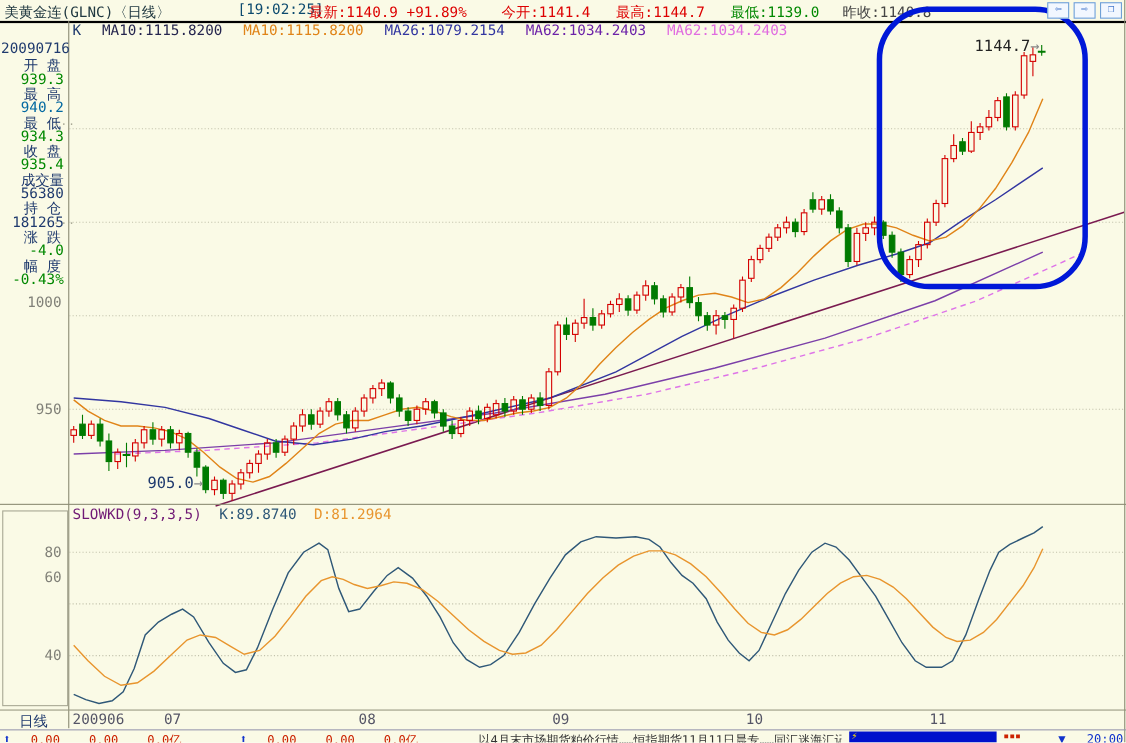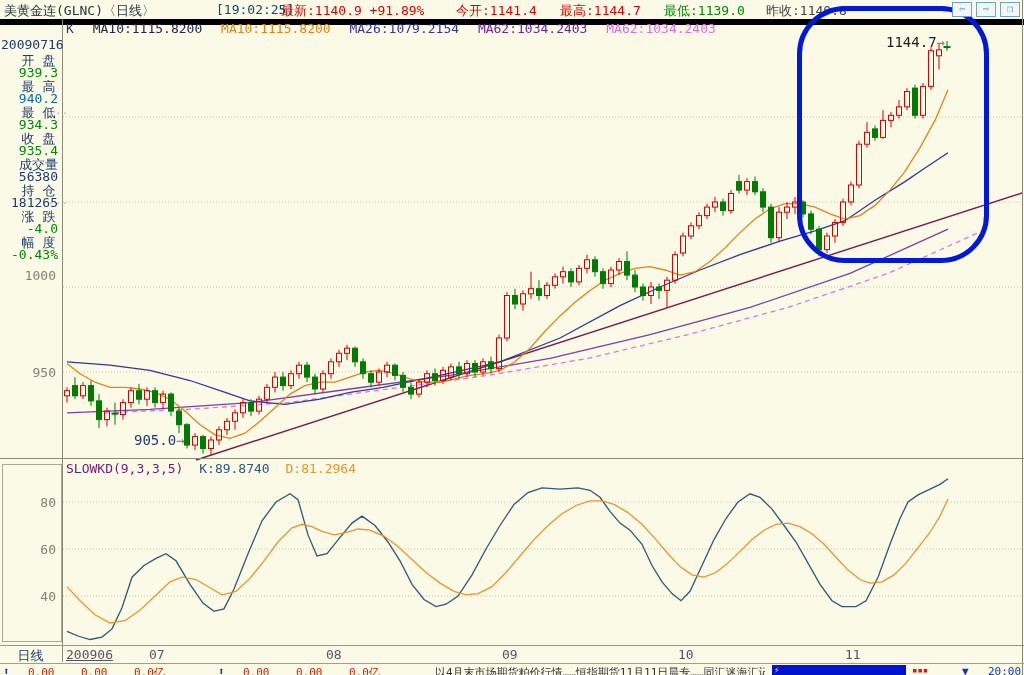--- a/index.html
+++ b/index.html
@@ -1,19 +1,19 @@
 <!DOCTYPE html>
 <html><head>
 <meta charset="utf-8">
 <style>
   html,body{margin:0;padding:0;}
   .app{position:relative;width:1024px;height:675px;background:#FAFAE6;overflow:hidden;
        font-family:"DejaVu Sans Mono","DejaVu Sans",monospace;font-size:13px;}
   
-  .titlebar{position:absolute;left:0;top:0;width:1024px;height:19px;border-bottom:6px solid #000000;}
+  .titlebar{position:absolute;left:0;top:0;width:1024px;height:19px;border-bottom:2px solid #000000;}
   .titlebar span{position:absolute;top:2px;white-space:nowrap;}
   .t-symbol{left:4px;color:#203840;}
   .t-clock{left:216px;color:#0c4a6e;}
   .t-last{left:281px;color:#DD0000;}
   .t-open{left:456px;color:#DD0000;}
   .t-high{left:560px;color:#DD0000;}
   .t-low{left:664px;color:#008800;}
   .t-prev{left:766px;color:#444444;}
   .winbtns{position:absolute;right:4px;top:2px;display:flex;gap:4px;z-index:30;}
   .winbtn{width:18px;height:13px;border:1px solid #6FA0D6;background:#F2F7FF;color:#4477CC;
@@ -53,21 +53,21 @@
   .ann{position:absolute;white-space:nowrap;z-index:12;}
   .ann-low{left:134px;top:432px;color:#1F3A6E;font-size:14px;}
   .ann-high{left:886px;top:34px;color:#222222;font-size:14px;}
   .ann .arrow{color:#888888;}
   .ellipse{position:absolute;left:797px;top:6px;width:192px;height:257px;box-sizing:border-box;
            border:5px solid #0018D8;border-radius:48px;z-index:15;background:transparent;}
   
   .dateaxis{position:absolute;left:0;top:646px;width:1024px;height:16px;color:#555566;}
   .da-period{position:absolute;left:0;top:1px;width:61px;text-align:center;color:#1F3A6E;}
   .da-tick{position:absolute;top:1px;}
-  .dt0{left:66px;text-decoration:underline;} .dt1{left:149px;} .dt2{left:326px;} .dt3{left:502px;} .dt4{left:678px;} .dt5{left:845px;}
+  .dt0{left:66px;} .dt1{left:149px;} .dt2{left:326px;} .dt3{left:502px;} .dt4{left:678px;} .dt5{left:845px;}
   
   .ticker{position:absolute;left:0;top:663px;width:1024px;height:12px;border-top:1px solid #9A9AB0;
           overflow:hidden;font-size:11px;}
   .ticker span{position:absolute;top:1px;white-space:pre;}
   .tk-up1{left:3px;color:#1133CC;}
   .tk-v1{left:28px;color:#CC2200;}
   .tk-up2{left:218px;color:#1133CC;}
   .tk-v2{left:243px;color:#CC2200;}
   .tk-news{left:435px;width:330px;overflow:hidden;color:#333333;}
   .tk-bar{left:772px;width:132px;height:10px;background:#0012CC;color:#FFE000;font-size:9px;line-height:10px;padding-left:2px;}
@@ -493,21 +493,21 @@
     <div class="sb-value g">-0.43%</div>
   </div>
   <div class="splitter" style="top:108px;">···</div>
   <div class="splitter" style="top:198px;">···</div>
 
   <div class="plabel" style="top:268px;">1000</div>
   <div class="plabel" style="top:365px;">950</div>
 
   <div class="kdbox"></div>
   <div class="plabel" style="top:495px;">80</div>
-  <div class="plabel" style="top:542px;">60</div>
+  <div class="plabel" style="top:518px;">60</div>
   <div class="plabel" style="top:589px;">40</div>
 
   <div class="kd-header">
     <span class="kd-name">SLOWKD(9,3,3,5)</span>
     <span class="kd-k">K:89.8740</span>
     <span class="kd-d">D:81.2964</span>
   </div>
 
   <div class="ann ann-low"><span>905.0</span><span class="arrow">→</span></div>
   <div class="ann ann-high"><span>1144.7</span><span class="arrow">→</span></div>

